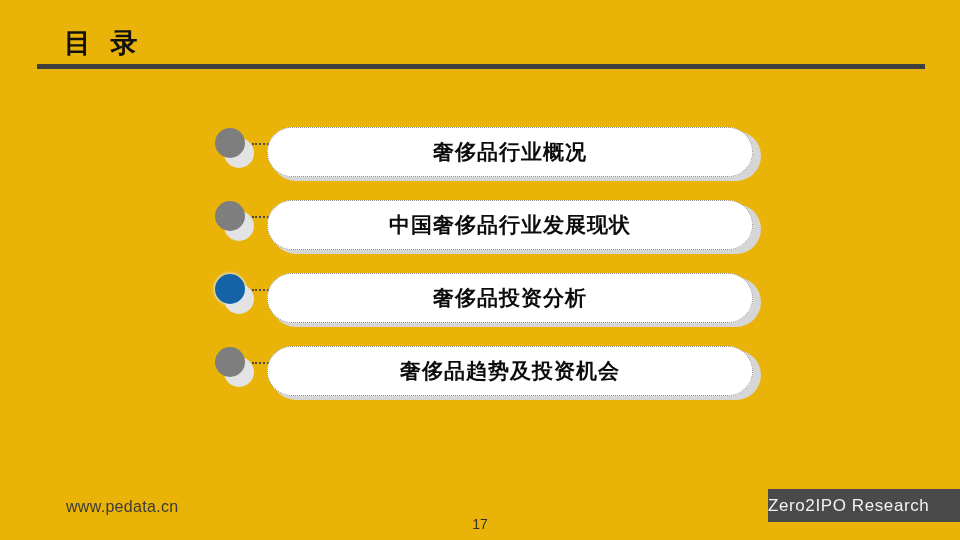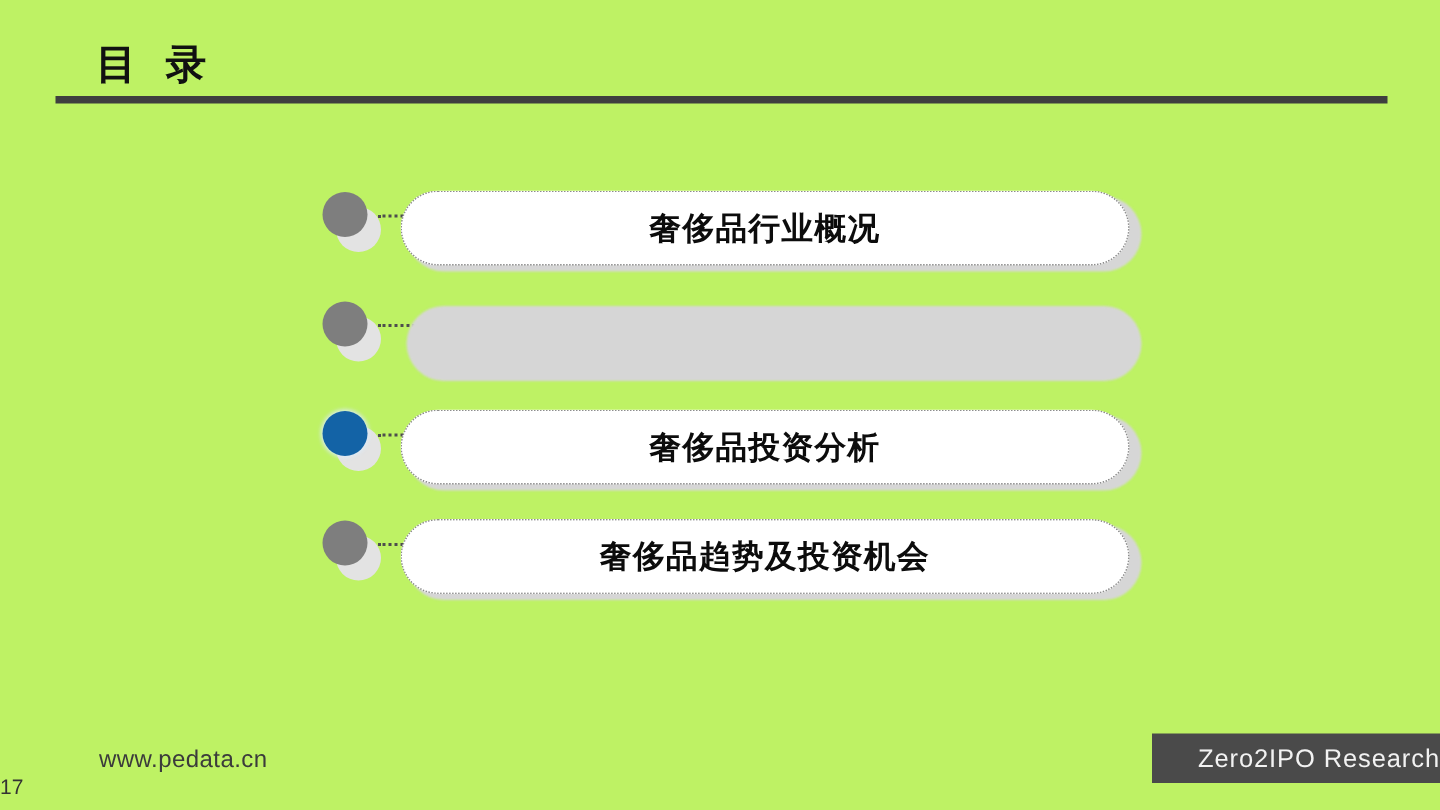--- a/index.html
+++ b/index.html
@@ -7,21 +7,21 @@
     padding: 0;
     background: #ffffff;
   }
   body {
     font-family: "Liberation Sans", "DejaVu Sans", sans-serif;
   }
   #slide {
     position: relative;
     width: 960px;
     height: 540px;
-    background: #bef264;
+    background: #eab308;
     overflow: hidden;
   }
 
   
   #slide-title {
     position: absolute;
     left: 64px;
     top: 26px;
     font-size: 27px;
     font-weight: bold;
@@ -136,34 +136,34 @@
     font-size: 16px;
     color: #3b3b3b;
     letter-spacing: 0.3px;
     margin-left: 30px;
   }
   #page-number {
     position: absolute;
     left: 0;
     top: 516px;
     width: 960px;
-    text-align: left;
+    text-align: center;
     font-size: 14px;
     color: #333333;
   }
   #brand-bar {
     position: absolute;
     left: 768px;
     top: 489px;
     width: 192px;
     height: 33px;
     background: #4a4a4a;
     display: flex;
     align-items: center;
-    justify-content: flex-end;
+    justify-content: flex-start;
   }
   #brand-label {
     font-size: 17px;
     color: #f2f2f2;
     letter-spacing: 0.6px;
     white-space: nowrap;
   }
 </style>
 </head>
 <body>
@@ -187,20 +187,23 @@
       </div>
     </div>
 
     <div class="toc-row" style="top:192px;">
       <div class="bullet-wrap">
         <div class="bullet-echo"></div>
         <div class="bullet-dot"></div>
       </div>
       <div class="connector"></div>
       <div class="pill-shadow"></div>
+      <div class="pill">
+        <span class="pill-label">中国奢侈品行业发展现状</span>
+      </div>
     </div>
 
     <div class="toc-row" style="top:338px;">
       <div class="bullet-wrap">
         <div class="bullet-echo"></div>
         <div class="bullet-dot"></div>
       </div>
       <div class="connector"></div>
       <div class="pill-shadow"></div>
       <div class="pill">

